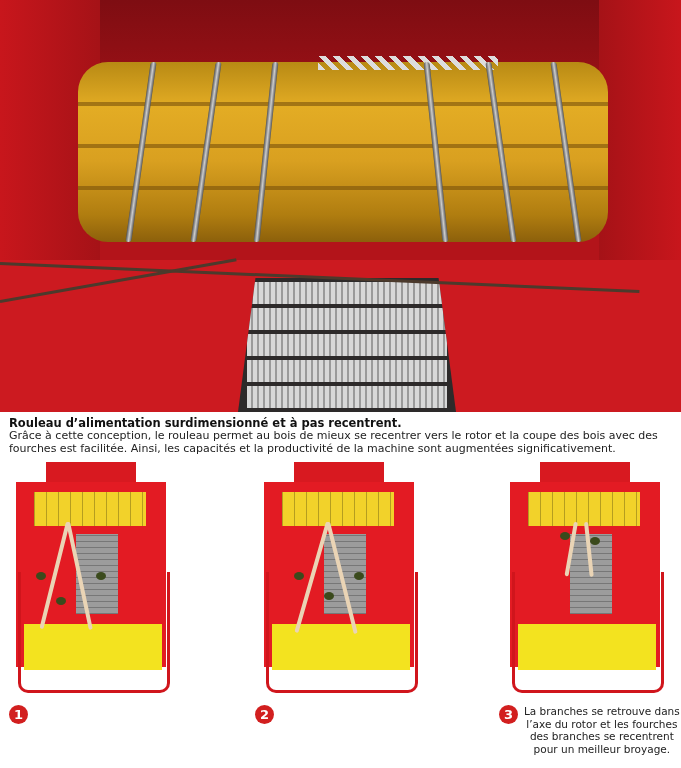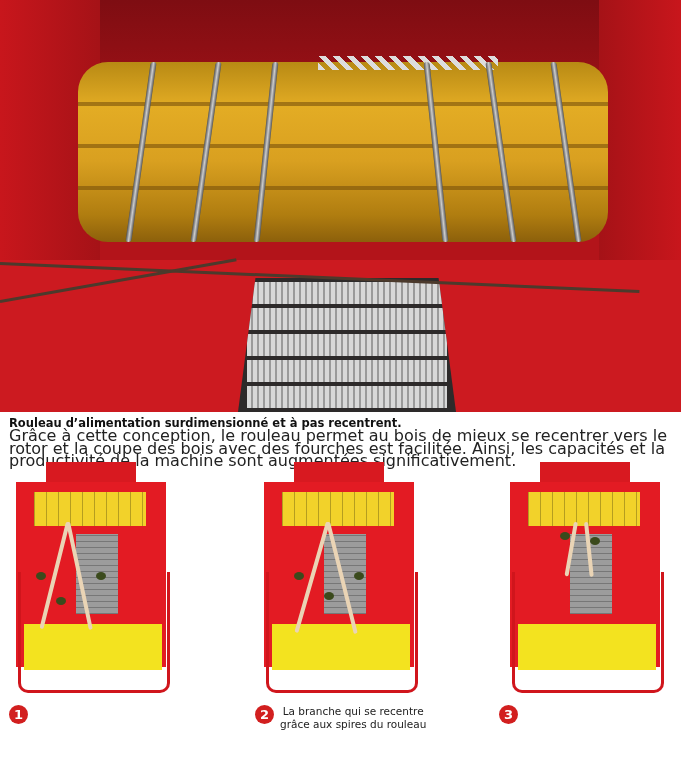--- a/index.html
+++ b/index.html
@@ -14,21 +14,21 @@
   .roller .band{position:absolute;top:0;height:100%;width:6px;background:linear-gradient(90deg,#555,#ccc,#555);border-radius:3px;}
   .roller .rib{position:absolute;left:0;width:100%;height:4px;background:#7a520a;opacity:.6;}
   .teeth{position:absolute;left:240px;top:-6px;width:180px;height:14px;
     background:repeating-linear-gradient(45deg,#ddd 0 5px,transparent 5px 10px);}
   .grate{position:absolute;left:238px;top:278px;width:218px;height:134px;background:#2d2a2a;
     clip-path:polygon(8% 0,92% 0,100% 100%,0 100%);}
   .grate .row{position:absolute;left:4%;width:92%;height:22px;
     background:repeating-linear-gradient(90deg,#d8d8d8 0 4px,#9a9a9a 4px 6px);}
   .branch{position:absolute;height:3px;background:#4c3a2c;transform-origin:left center;}
   .caption-title{position:absolute;left:9px;top:416px;font-size:11.5px;font-weight:bold;color:#111;}
-  .caption-body{position:absolute;left:9px;top:430px;width:664px;font-size:16px;color:#222;line-height:12.5px;}
+  .caption-body{position:absolute;left:9px;top:430px;width:664px;font-size:11px;color:#222;line-height:12.5px;}
   .diagram{position:absolute;top:462px;width:172px;height:232px;}
   .dg-frame{position:absolute;left:10px;top:20px;width:150px;height:185px;background:#e31b23;}
   .dg-top{position:absolute;left:40px;top:0;width:90px;height:24px;background:#d81920;}
   .dg-hopper{position:absolute;left:28px;top:30px;width:112px;height:34px;background:#f2d22a;
     background-image:repeating-linear-gradient(90deg,rgba(0,0,0,.25) 0 1px,transparent 1px 12px);}
   .dg-grate{position:absolute;left:70px;top:72px;width:42px;height:80px;background:#9c9c9c;
     background-image:repeating-linear-gradient(0deg,#777 0 1px,transparent 1px 6px);}
   .dg-yellow{position:absolute;left:18px;top:162px;width:138px;height:46px;background:#f3e31f;}
   .dg-bracket{position:absolute;left:12px;top:110px;width:146px;height:118px;border:3px solid #d0151c;border-top:none;border-radius:0 0 10px 10px;}
   .dg-branch{position:absolute;width:4px;background:#ead4b5;border-radius:2px;transform-origin:top center;}
@@ -111,20 +111,22 @@
   <div class="dg-branch" style="left:84px;top:60px;height:55px;transform:rotate(-6deg)"></div>
   <div class="dg-leaf" style="left:60px;top:70px"></div>
     <div class="dg-leaf" style="left:90px;top:75px"></div>
 </div>
 
 <div class="step" style="left:9px">
   <div class="num">1</div>
 </div>
 <div class="step" style="left:255px">
   <div class="num">2</div>
-  <div class="txt">
-    <div>La branche qui se recentre</div>
-      <div>grâce aux spires du rouleau</div>
-  </div>
 </div>
 <div class="step" style="left:499px">
   <div class="num">3</div>
+  <div class="txt">
+    <div>La branches se retrouve dans</div>
+      <div>l’axe du rotor et les fourches</div>
+    <div>des branches se recentrent</div>
+      <div>pour un meilleur broyage.</div>
+  </div>
 </div>
 
 </body></html>

